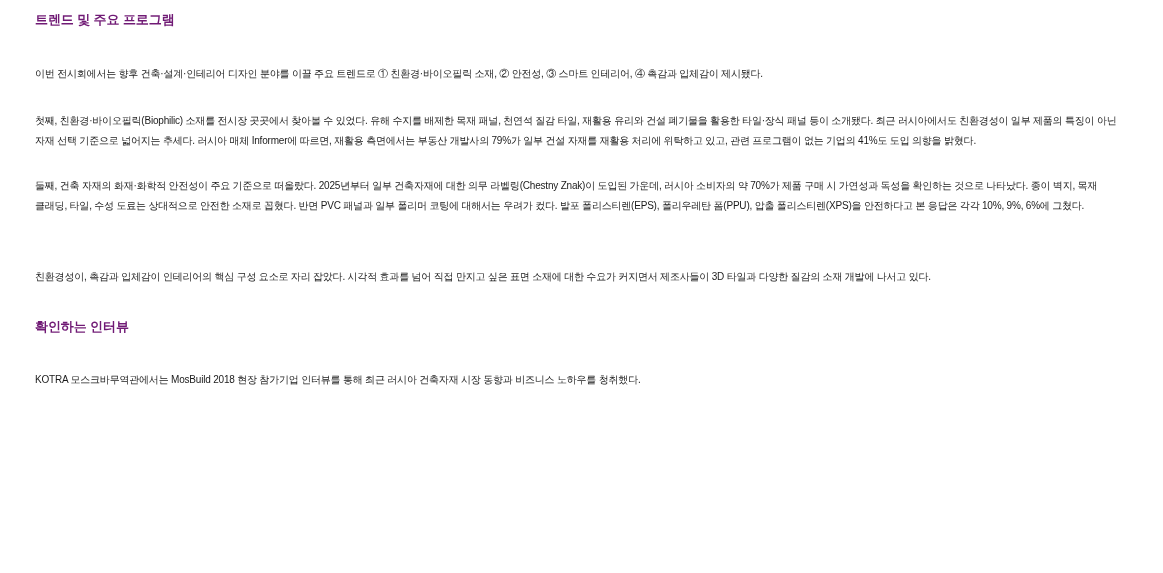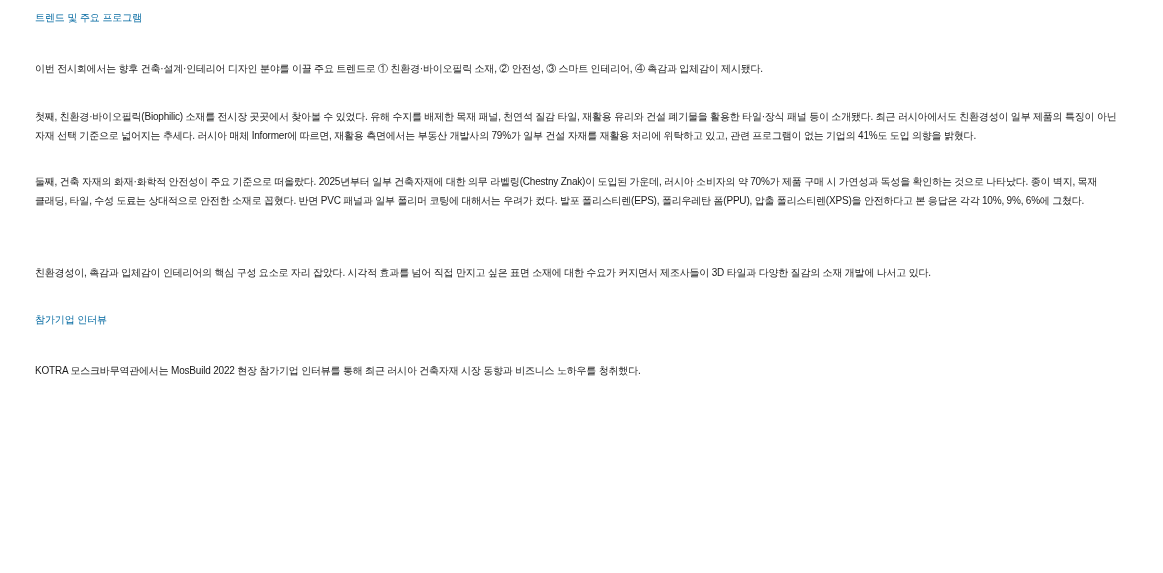--- a/index.html
+++ b/index.html
@@ -15,23 +15,23 @@
     overflow: hidden;
   }
   .page {
     position: relative;
     width: 1163px;
     height: 573px;
     box-sizing: border-box;
     padding: 10px 35px 0 35px;
   }
   .section-heading {
-    font-size: 10px;
-    font-weight: normal;
-    color: #0369a1;
+    font-size: 13px;
+    font-weight: bold;
+    color: #701a75;
     margin: 0;
     padding: 0;
     line-height: 1.5;
     letter-spacing: -0.1px;
   }
   .body-para {
     font-size: 10px;
     font-weight: normal;
     color: #1a1a1a;
     line-height: 1.95;
@@ -67,19 +67,19 @@
 
   <div class="spacer-sm"></div>
 
 
   <div class="spacer-sm"></div>
 
   <p class="body-para">친환경성이, 촉감과 입체감이 인테리어의 핵심 구성 요소로 자리 잡았다. 시각적 효과를 넘어 직접 만지고 싶은 표면 소재에 대한 수요가 커지면서 제조사들이 3D 타일과 다양한 질감의 소재 개발에 나서고 있다.</p>
 
   <div class="spacer-heading"></div>
 
-  <h2 class="section-heading">참가기업 인터뷰</h2>
+  <h2 class="section-heading">확인하는 인터뷰</h2>
 
   <div class="spacer-lg"></div>
 
-  <p class="body-para">KOTRA 모스크바무역관에서는 MosBuild 2022 현장 참가기업 인터뷰를 통해 최근 러시아 건축자재 시장 동향과 비즈니스 노하우를 청취했다.</p>
+  <p class="body-para">KOTRA 모스크바무역관에서는 MosBuild 2018 현장 참가기업 인터뷰를 통해 최근 러시아 건축자재 시장 동향과 비즈니스 노하우를 청취했다.</p>
 
 </div>
 
 </body></html>

